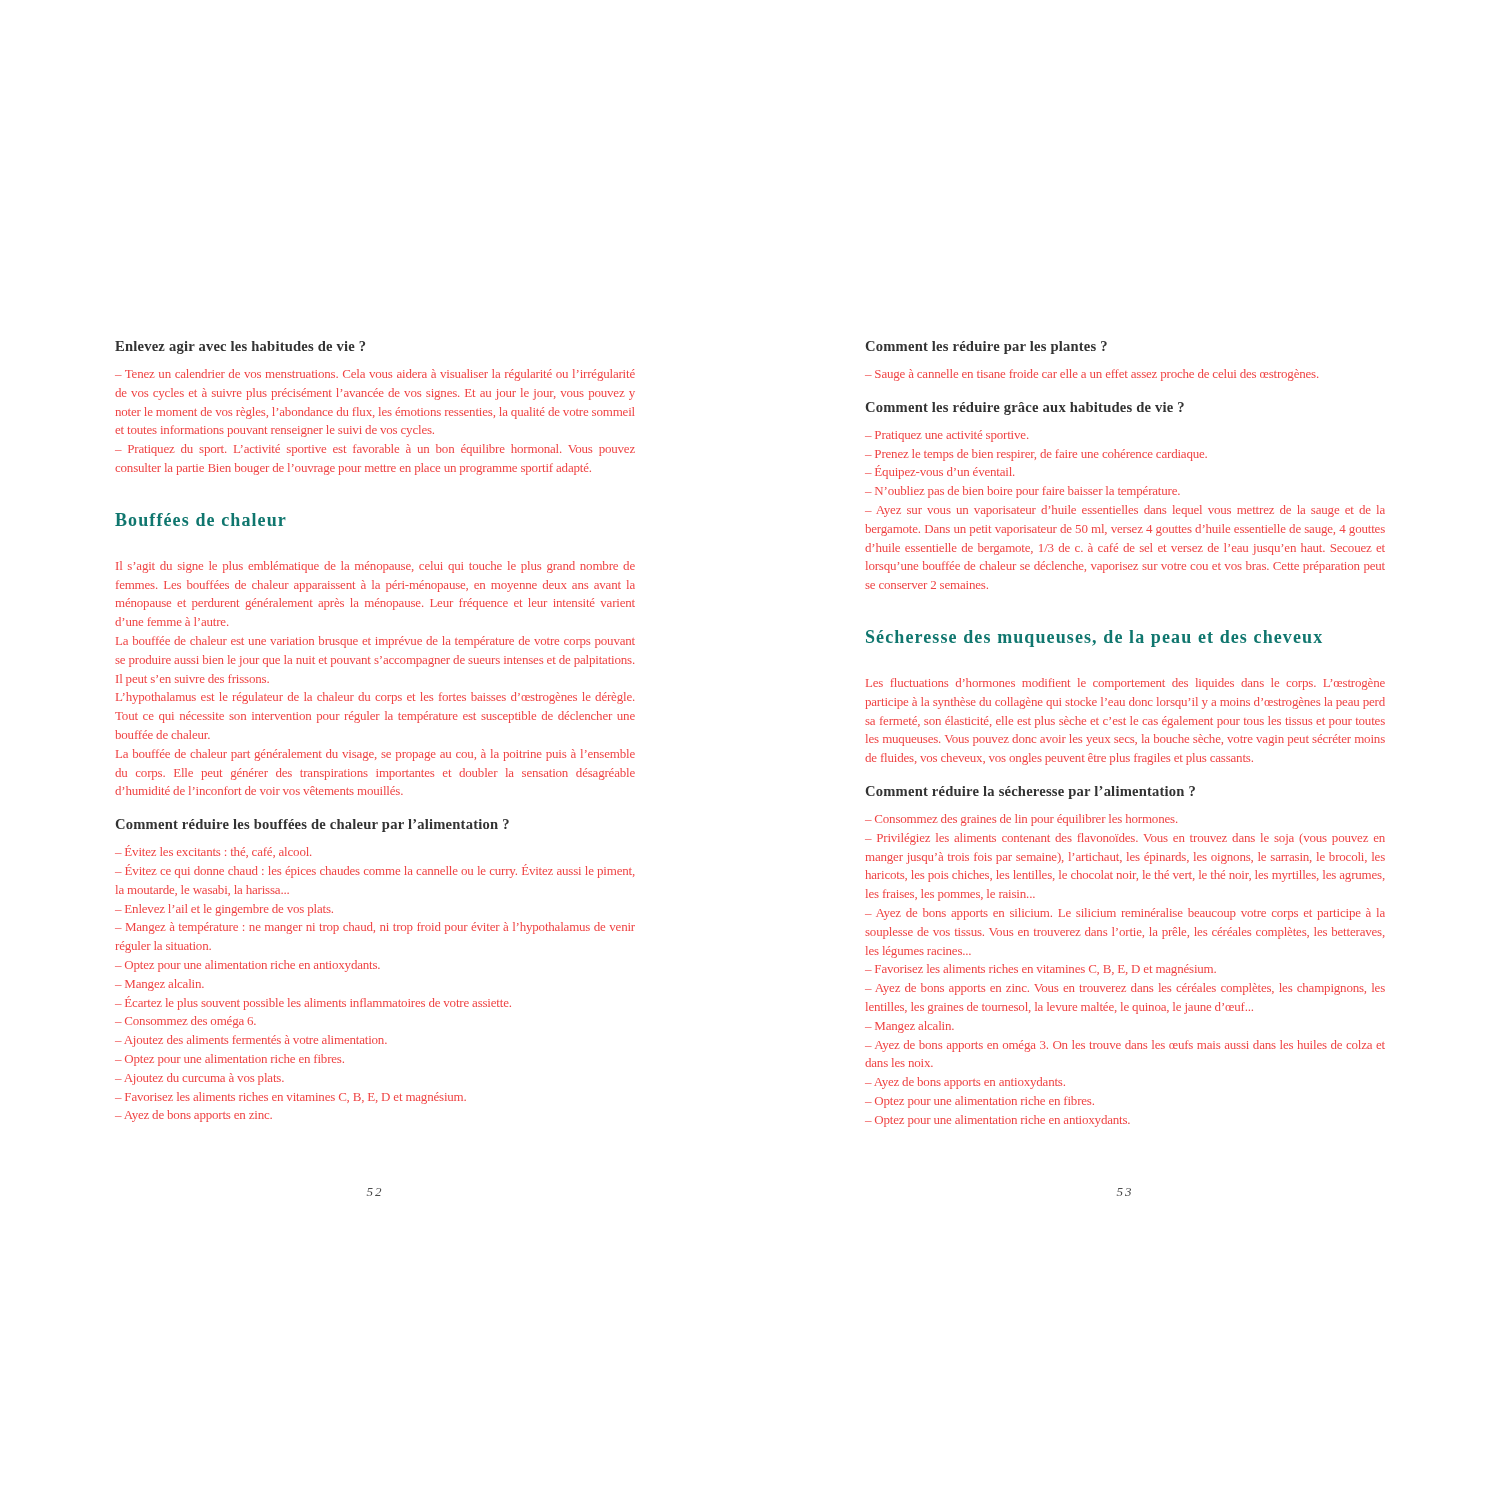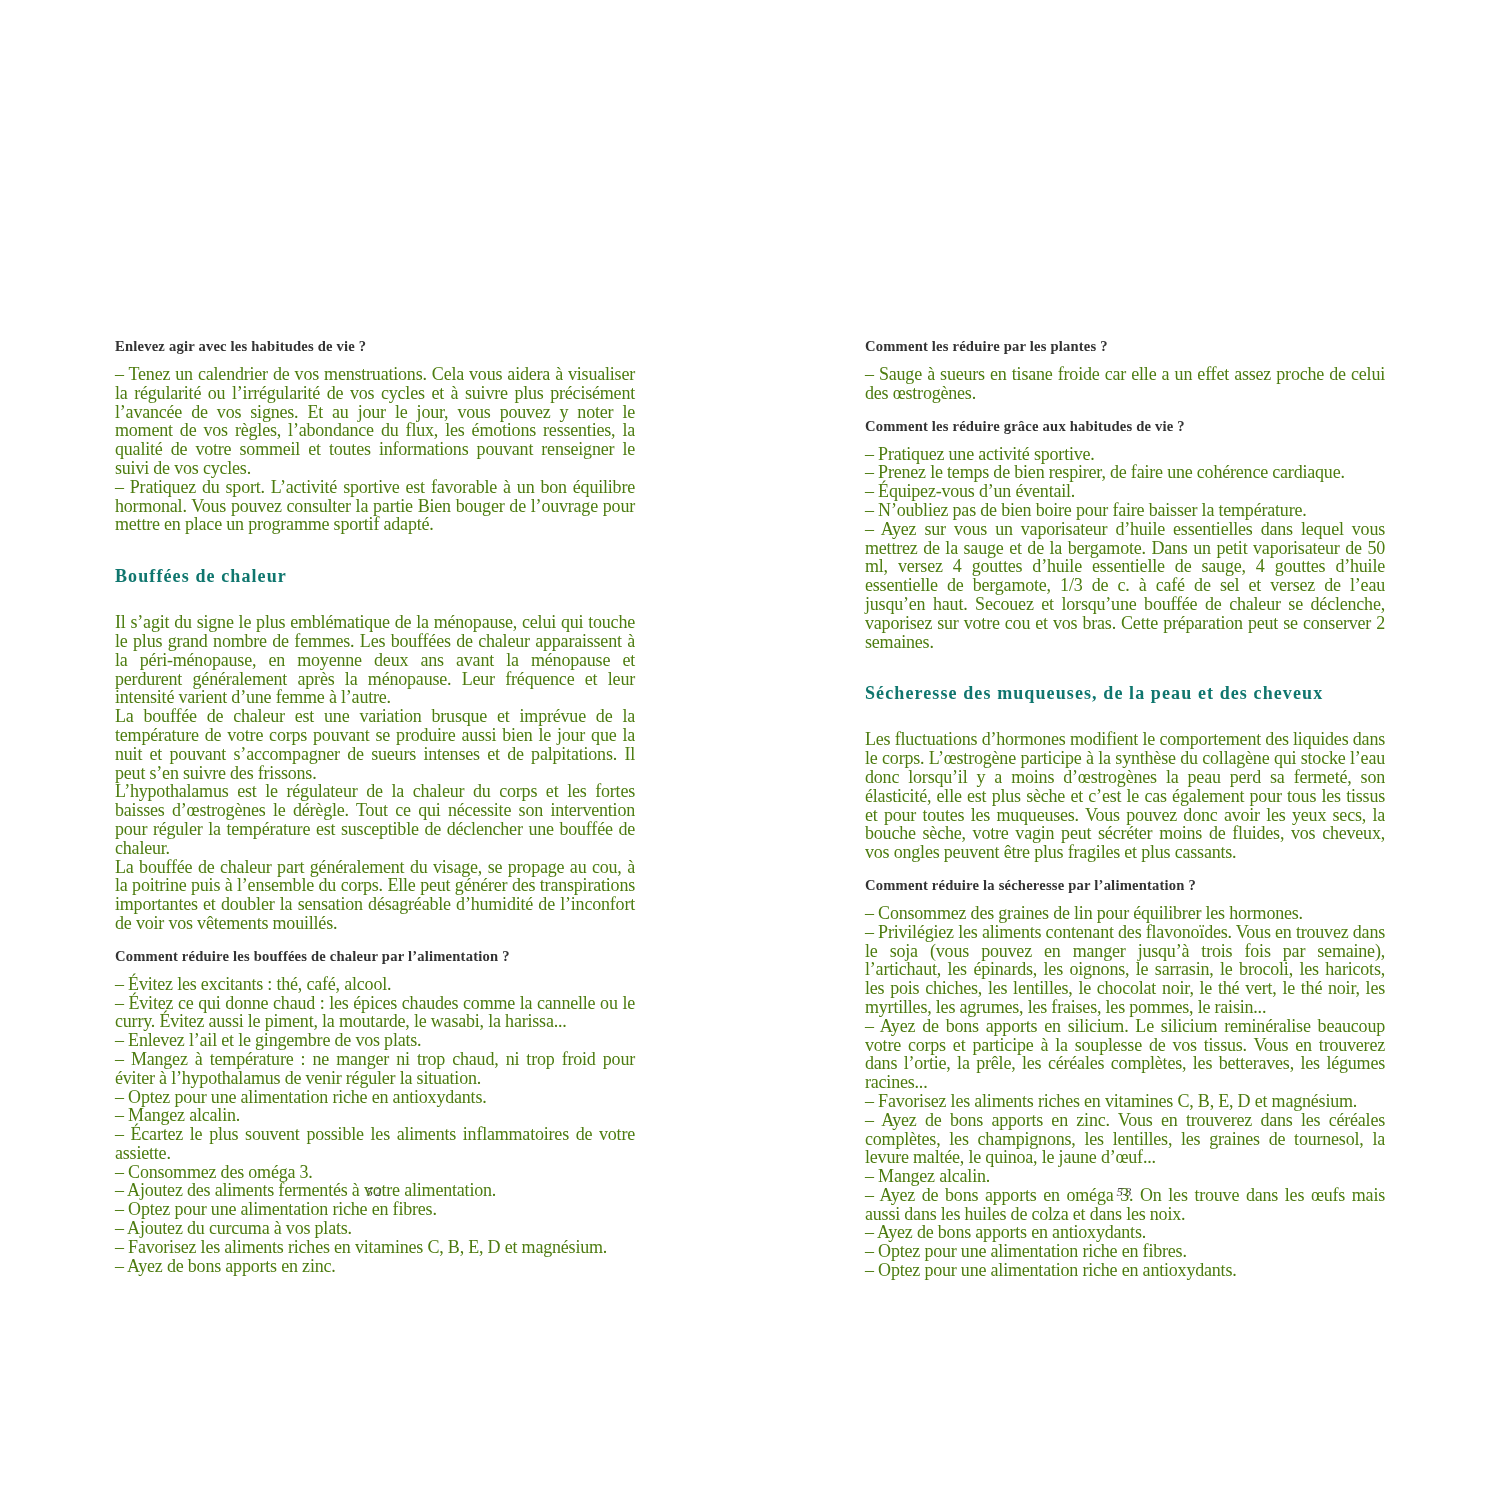--- a/index.html
+++ b/index.html
@@ -13,25 +13,25 @@
   }
   .col {
     position: absolute;
     top: 337px;
     width: 520px;
   }
   #col-left  { left: 115px; }
   #col-right { left: 865px; }
 
   p.body-text {
-    font-size: 18px;
+    font-size: 13px;
     line-height: 18.8px;
     letter-spacing: -0.2px;
     text-align: justify;
-    color: #4d7c0f;
+    color: #ef4444;
     margin: 0;
   }
   h2.section-heading {
     font-size: 18px;
     line-height: 24px;
     font-weight: bold;
     letter-spacing: 1.1px;
     color: #0f766e;
     margin: 30px 0 25px 0;
   }
@@ -72,30 +72,30 @@
       <p class="body-text">L’hypothalamus est le régulateur de la chaleur du corps et les fortes baisses d’œstrogènes le dérègle. Tout ce qui nécessite son intervention pour réguler la température est susceptible de déclencher une bouffée de chaleur.</p>
       <p class="body-text">La bouffée de chaleur part généralement du visage, se propage au cou, à la poitrine puis à l’ensemble du corps. Elle peut générer des transpirations importantes et doubler la sensation désagréable d’humidité de l’inconfort de voir vos vêtements mouillés.</p>
       <h3 class="sub-heading">Comment réduire les bouffées de chaleur par l’alimentation ?</h3>
       <p class="body-text">– Évitez les excitants : thé, café, alcool.</p>
       <p class="body-text">– Évitez ce qui donne chaud : les épices chaudes comme la cannelle ou le curry. Évitez aussi le piment, la moutarde, le wasabi, la harissa...</p>
       <p class="body-text">– Enlevez l’ail et le gingembre de vos plats.</p>
       <p class="body-text">– Mangez à température : ne manger ni trop chaud, ni trop froid pour éviter à l’hypothalamus de venir réguler la situation.</p>
       <p class="body-text">– Optez pour une alimentation riche en antioxydants.</p>
       <p class="body-text">– Mangez alcalin.</p>
       <p class="body-text">– Écartez le plus souvent possible les aliments inflammatoires de votre assiette.</p>
-      <p class="body-text">– Consommez des oméga 3.</p>
+      <p class="body-text">– Consommez des oméga 6.</p>
       <p class="body-text">– Ajoutez des aliments fermentés à votre alimentation.</p>
       <p class="body-text">– Optez pour une alimentation riche en fibres.</p>
       <p class="body-text">– Ajoutez du curcuma à vos plats.</p>
       <p class="body-text">– Favorisez les aliments riches en vitamines C, B, E, D et magnésium.</p>
       <p class="body-text">– Ayez de bons apports en zinc.</p>
     </div>
   <div class="col" id="col-right">
       <h3 class="sub-heading">Comment les réduire par les plantes ?</h3>
-      <p class="body-text">– Sauge à sueurs en tisane froide car elle a un effet assez proche de celui des œstrogènes.</p>
+      <p class="body-text">– Sauge à cannelle en tisane froide car elle a un effet assez proche de celui des œstrogènes.</p>
       <h3 class="sub-heading">Comment les réduire grâce aux habitudes de vie ?</h3>
       <p class="body-text">– Pratiquez une activité sportive.</p>
       <p class="body-text">– Prenez le temps de bien respirer, de faire une cohérence cardiaque.</p>
       <p class="body-text">– Équipez-vous d’un éventail.</p>
       <p class="body-text">– N’oubliez pas de bien boire pour faire baisser la température.</p>
       <p class="body-text">– Ayez sur vous un vaporisateur d’huile essentielles dans lequel vous mettrez de la sauge et de la bergamote. Dans un petit vaporisateur de 50 ml, versez 4 gouttes d’huile essentielle de sauge, 4 gouttes d’huile essentielle de bergamote, 1/3 de c. à café de sel et versez de l’eau jusqu’en haut. Secouez et lorsqu’une bouffée de chaleur se déclenche, vaporisez sur votre cou et vos bras. Cette préparation peut se conserver 2 semaines.</p>
       <h2 class="section-heading">Sécheresse des muqueuses, de la peau et des cheveux</h2>
       <p class="body-text">Les fluctuations d’hormones modifient le comportement des liquides dans le corps. L’œstrogène participe à la synthèse du collagène qui stocke l’eau donc lorsqu’il y a moins d’œstrogènes la peau perd sa fermeté, son élasticité, elle est plus sèche et c’est le cas également pour tous les tissus et pour toutes les muqueuses. Vous pouvez donc avoir les yeux secs, la bouche sèche, votre vagin peut sécréter moins de fluides, vos cheveux, vos ongles peuvent être plus fragiles et plus cassants.</p>
       <h3 class="sub-heading">Comment réduire la sécheresse par l’alimentation ?</h3>
       <p class="body-text">– Consommez des graines de lin pour équilibrer les hormones.</p>

